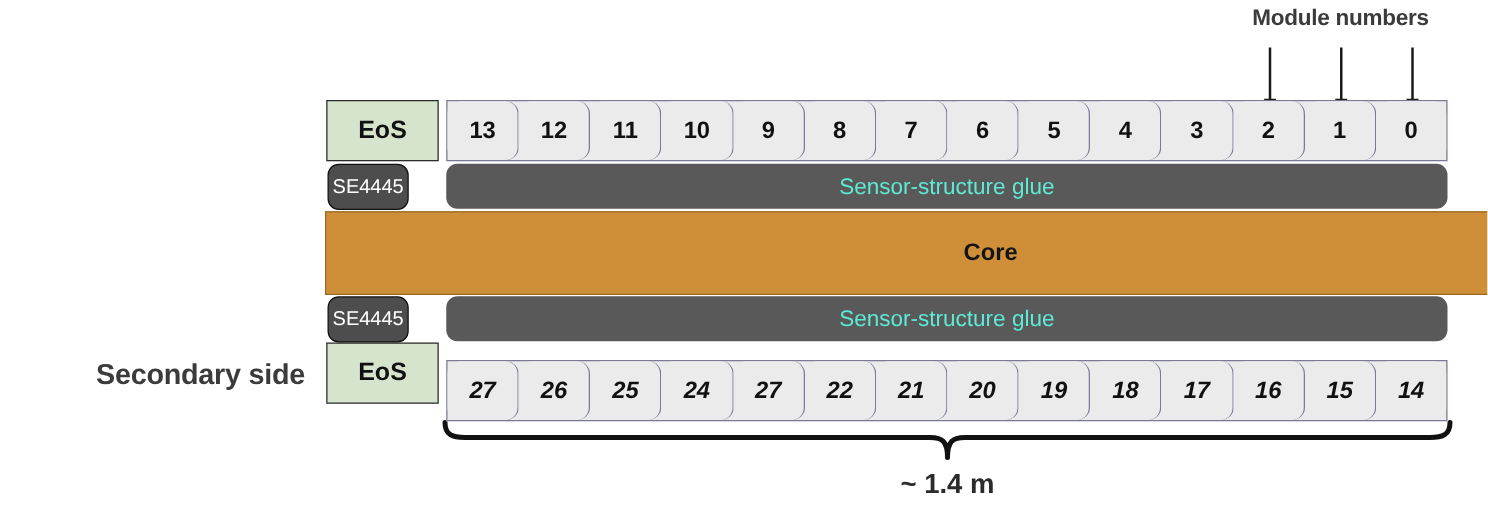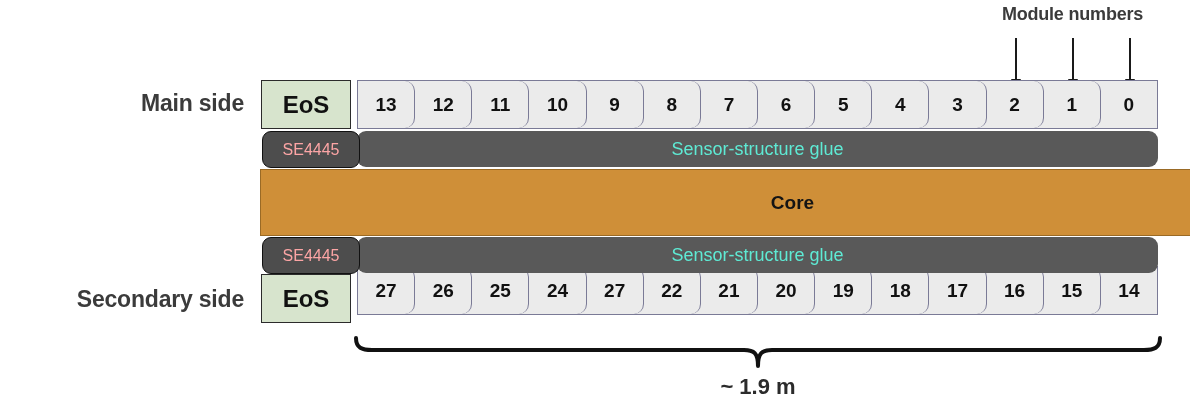--- a/index.html
+++ b/index.html
@@ -68,42 +68,42 @@
   .eos-box {
     position: absolute;
     left: 261px;
     width: 90px;
     background: #d7e4cd;
     border: 1.5px solid #2b2b2b;
     box-sizing: border-box;
     display: flex;
     align-items: center;
     justify-content: center;
-    font-size: 24px;
+    font-size: 20px;
     font-weight: bold;
     color: #111111;
   }
   #eos-top    { top: 80px;  height: 49px; }
   #eos-bottom { top: 274px; height: 49px; }
 
   
   .se-chip {
     position: absolute;
     left: 262px;
-    width: 98px;
+    width: 65px;
     height: 37px;
     background: #4d4d4d;
     border: 1.5px solid #111111;
     border-radius: 9px;
     box-sizing: border-box;
     display: flex;
     align-items: center;
     justify-content: center;
     font-size: 16px;
-    color: #fca5a5;
+    color: #ffffff;
     z-index: 4;
   }
   #se-top    { top: 131px; }
   #se-bottom { top: 237px; }
 
   
   .glue-bar {
     position: absolute;
     left: 357px;
     width: 801px;
@@ -146,21 +146,21 @@
     left: 357px;
     width: 801px;
     height: 49px;
     display: flex;
     border: 1.5px solid #7a7a96;
     box-sizing: border-box;
     background: #ebebeb;
     z-index: 2;
   }
   #module-row-top    { top: 80px; }
-  #module-row-bottom { top: 266px; }
+  #module-row-bottom { top: 288px; font-style: italic; }
   .module-cell {
     flex: 1 1 0;
     border-right: 1.5px solid #7a7a96;
     box-sizing: border-box;
     display: flex;
     align-items: center;
     justify-content: center;
     font-size: 19px;
     font-weight: bold;
     color: #111111;
@@ -194,21 +194,20 @@
 <body>
 
 <div id="stage">
 
   <div id="module-numbers-label">Module numbers</div>
 
   <div class="anno-arrow" style="left:1015px;"></div>
   <div class="anno-arrow" style="left:1072px;"></div>
   <div class="anno-arrow" style="left:1129px;"></div>
 
-  <div class="side-label" id="label-main">Main side</div>
 
   <div class="eos-box" id="eos-top">EoS</div>
 
   <div class="module-row" id="module-row-top">
       <div class="module-cell">13</div>
       <div class="module-cell">12</div>
       <div class="module-cell">11</div>
       <div class="module-cell">10</div>
       <div class="module-cell">9</div>
       <div class="module-cell">8</div>
@@ -253,15 +252,15 @@
       <div class="module-cell">14</div>
     </div>
 
   <div id="brace-wrap">
     <svg width="812" height="34" viewBox="0 0 812 34">
       <path d="M4 2 C4 12, 10 14, 20 14 L392 14 C402 14, 406 17, 406 30
                C406 17, 410 14, 420 14 L792 14 C802 14, 808 12, 808 2" fill="none" stroke="#111111" stroke-width="4" stroke-linecap="round" stroke-linejoin="round"></path>
     </svg>
   </div>
 
-  <div id="dimension-label">~ 1.9 m</div>
+  <div id="dimension-label">~ 1.4 m</div>
 
 </div>
 
 </body></html>

